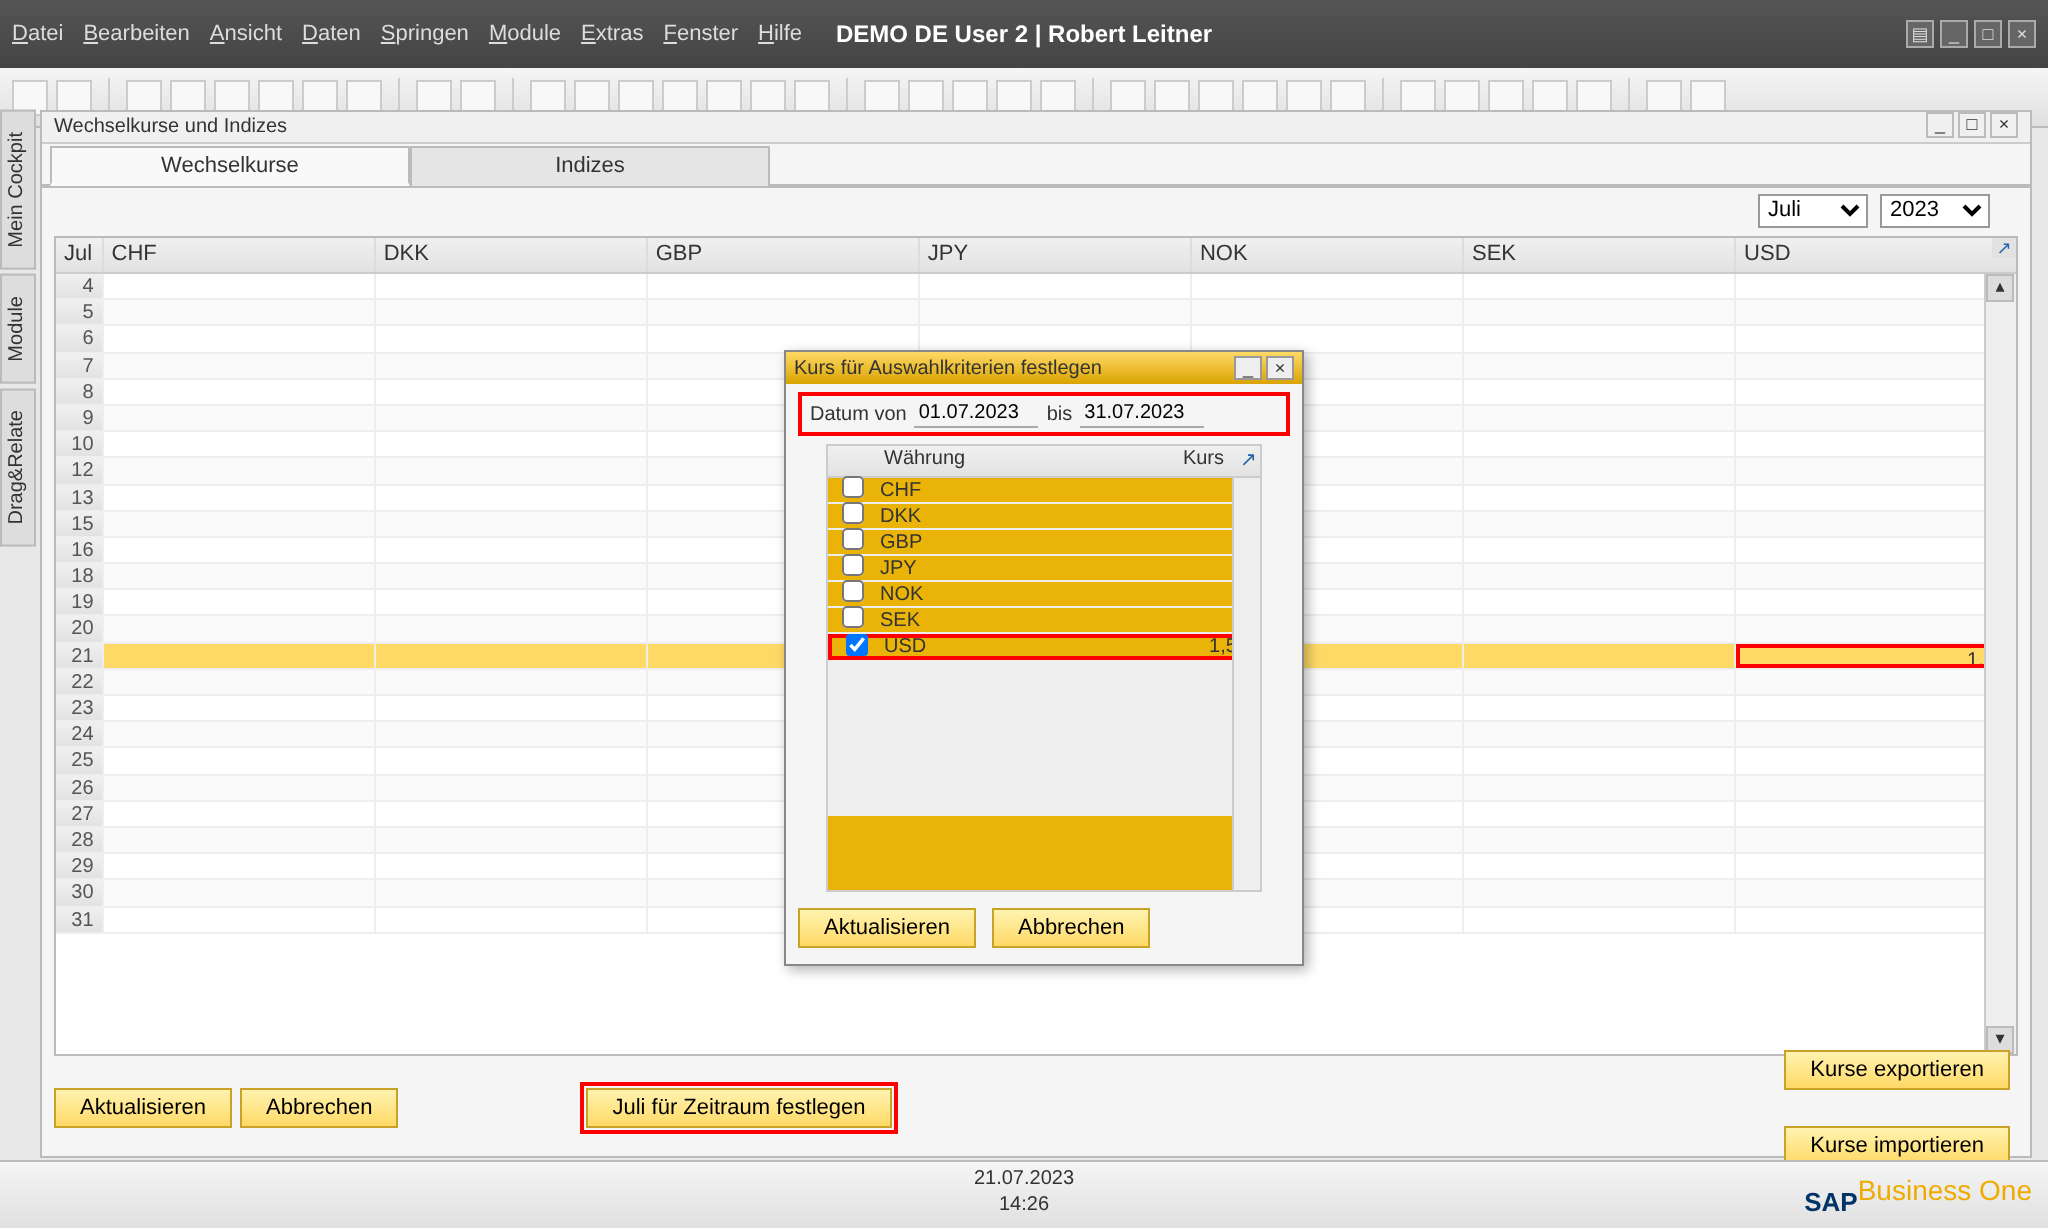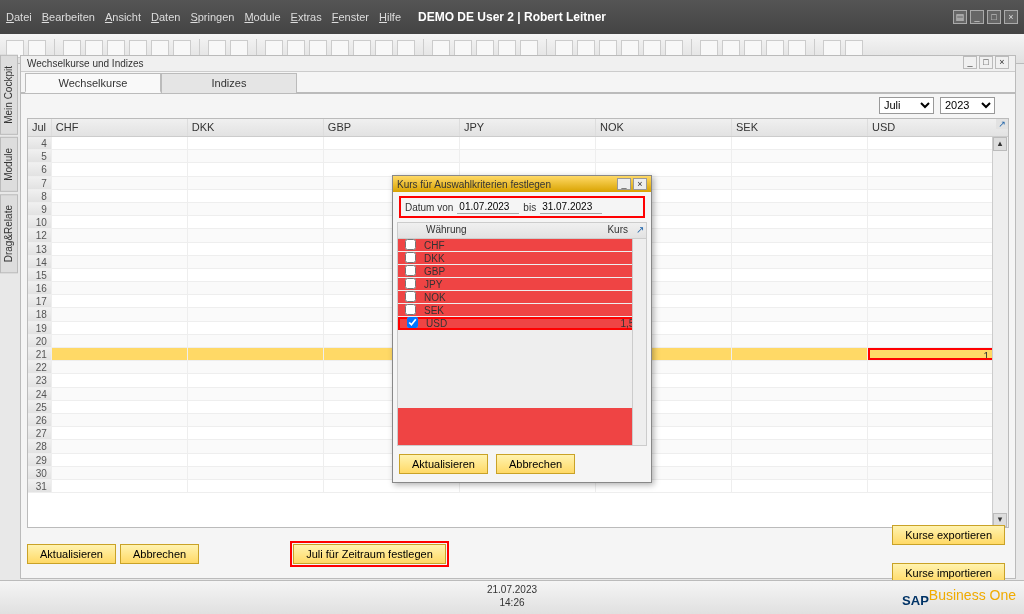--- a/index.html
+++ b/index.html
@@ -129,21 +129,21 @@
   }
   .tab {
     padding: 3px 20px;
     border: 1px solid #bbb;
     border-bottom: none;
     background: #e5e5e5;
     margin-right: 0;
     font-size: 11px;
     position: relative;
     top: 1px;
-    width: 136px;
+    width: 180px;
     text-align: center;
   }
   .tab.active {
     background: #f9f9f9;
     border-bottom: 2px solid #f9f9f9;
   }
   
   .periodrow {
     height: 22px;
     display: flex;
@@ -339,23 +339,23 @@
     font-size: 10px;
   }
   .dialog .datesrow input {
     border: none;
     border-bottom: 1px solid #aaa;
     width: 62px;
     font-size: 10px;
     background: transparent;
   }
   .dialog .inner {
-    margin: 4px 4px;
+    margin: 4px 20px;
     border: 1px solid #ccc;
-    background: #ef4444;
+    background: #eab308;
     height: 224px;
     position: relative;
   }
   .dialog .inner .hdr {
     display: flex;
     height: 16px;
     background: linear-gradient(#f0f0f0, #e2e2e2);
     border-bottom: 1px solid #ccc;
     font-size: 10px;
   }
@@ -592,51 +592,31 @@
           <div class="cell cday daycell">13</div>
           <div class="cell ccur"></div>
           <div class="cell ccur"></div>
           <div class="cell ccur"></div>
           <div class="cell ccur"></div>
           <div class="cell ccur"></div>
           <div class="cell ccur"></div>
           <div class="cell ccur last"></div>
         </div>
         <div class="row">
-          <div class="cell cday daycell">14</div>
-          <div class="cell ccur"></div>
-          <div class="cell ccur"></div>
-          <div class="cell ccur"></div>
-          <div class="cell ccur"></div>
-          <div class="cell ccur"></div>
-          <div class="cell ccur"></div>
-          <div class="cell ccur last"></div>
-        </div>
-        <div class="row">
           <div class="cell cday daycell">15</div>
           <div class="cell ccur"></div>
           <div class="cell ccur"></div>
           <div class="cell ccur"></div>
           <div class="cell ccur"></div>
           <div class="cell ccur"></div>
           <div class="cell ccur"></div>
           <div class="cell ccur last"></div>
         </div>
         <div class="row">
           <div class="cell cday daycell">16</div>
-          <div class="cell ccur"></div>
-          <div class="cell ccur"></div>
-          <div class="cell ccur"></div>
-          <div class="cell ccur"></div>
-          <div class="cell ccur"></div>
-          <div class="cell ccur"></div>
-          <div class="cell ccur last"></div>
-        </div>
-        <div class="row">
-          <div class="cell cday daycell">17</div>
           <div class="cell ccur"></div>
           <div class="cell ccur"></div>
           <div class="cell ccur"></div>
           <div class="cell ccur"></div>
           <div class="cell ccur"></div>
           <div class="cell ccur"></div>
           <div class="cell ccur last"></div>
         </div>
         <div class="row">
           <div class="cell cday daycell">18</div>

